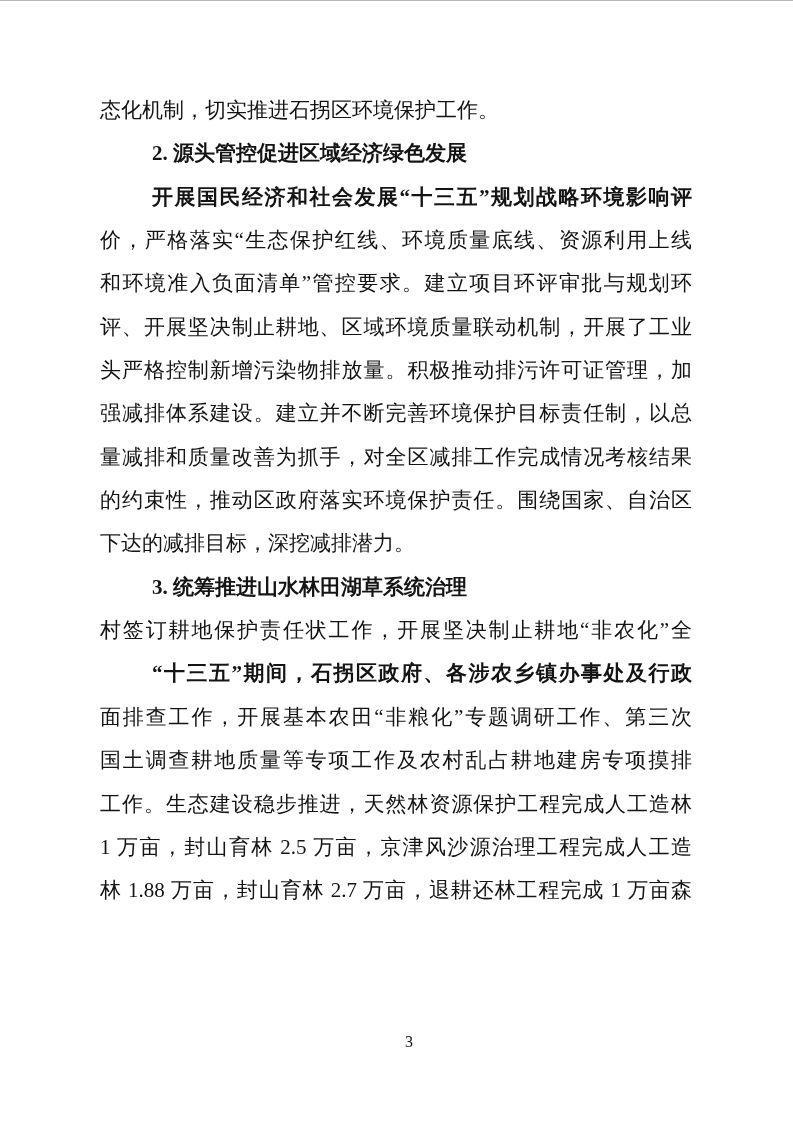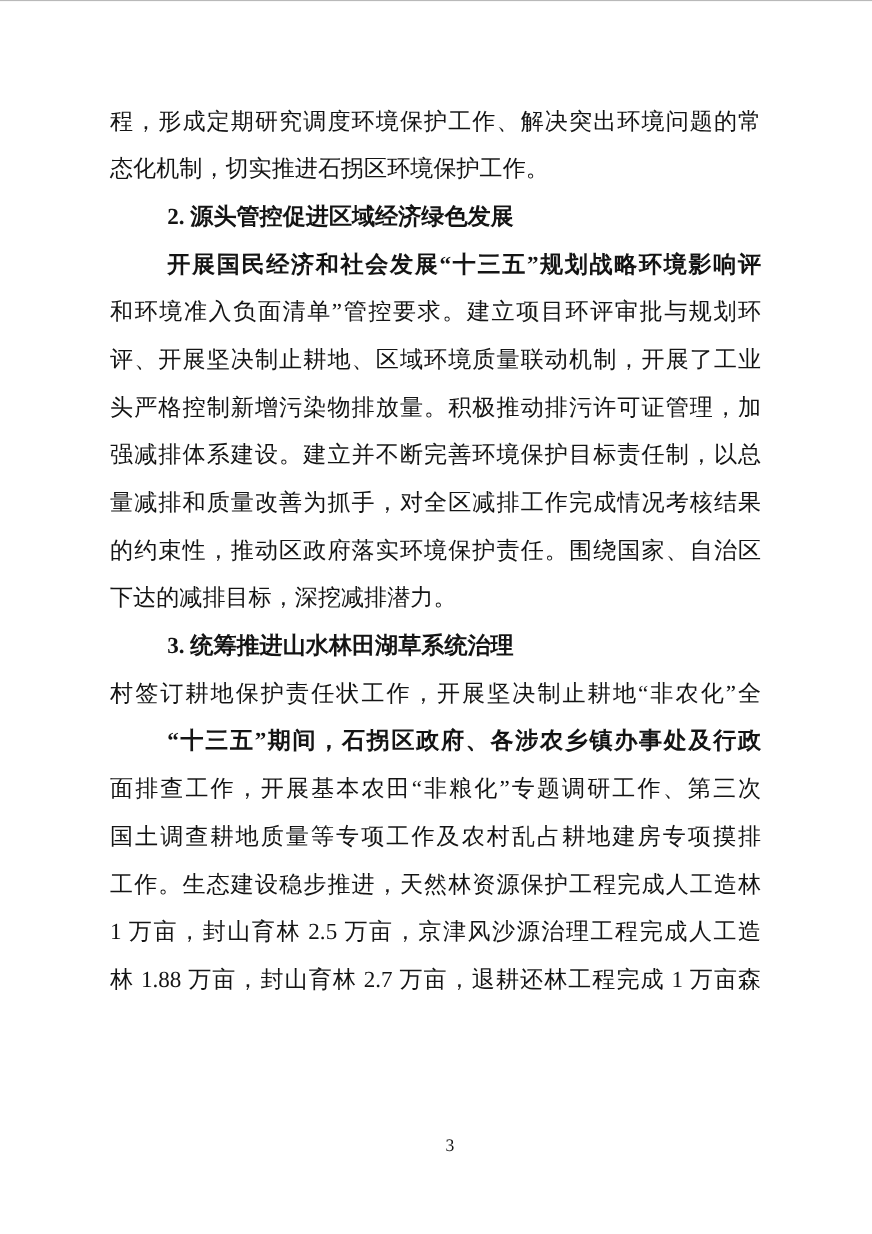--- a/index.html
+++ b/index.html
@@ -45,24 +45,24 @@
     font-size: 16px;
     line-height: 22px;
     color: #141414;
   }
 </style>
 </head>
 <body>
 
 <div class="doc-page">
   <main class="text-block">
-      <div class="line body fill">程，形成定期研究调度环境保护工作、解决突出环境问题的常</div>
       <div class="line body">态化机制，切实推进石拐区环境保护工作。</div>
       <div class="line heading indent">2. 源头管控促进区域经济绿色发展</div>
       <div class="line body fill indent">开展国民经济和社会发展“十三五”规划战略环境影响评</div>
+      <div class="line body fill">价，严格落实“生态保护红线、环境质量底线、资源利用上线</div>
       <div class="line body fill">和环境准入负面清单”管控要求。建立项目环评审批与规划环</div>
       <div class="line body fill">评、开展坚决制止耕地、区域环境质量联动机制，开展了工业</div>
       <div class="line body fill">头严格控制新增污染物排放量。积极推动排污许可证管理，加</div>
       <div class="line body fill">强减排体系建设。建立并不断完善环境保护目标责任制，以总</div>
       <div class="line body fill">量减排和质量改善为抓手，对全区减排工作完成情况考核结果</div>
       <div class="line body fill">的约束性，推动区政府落实环境保护责任。围绕国家、自治区</div>
       <div class="line body">下达的减排目标，深挖减排潜力。</div>
       <div class="line heading indent">3. 统筹推进山水林田湖草系统治理</div>
       <div class="line body fill">村签订耕地保护责任状工作，开展坚决制止耕地“非农化”全</div>
       <div class="line body fill indent">“十三五”期间，石拐区政府、各涉农乡镇办事处及行政</div>

